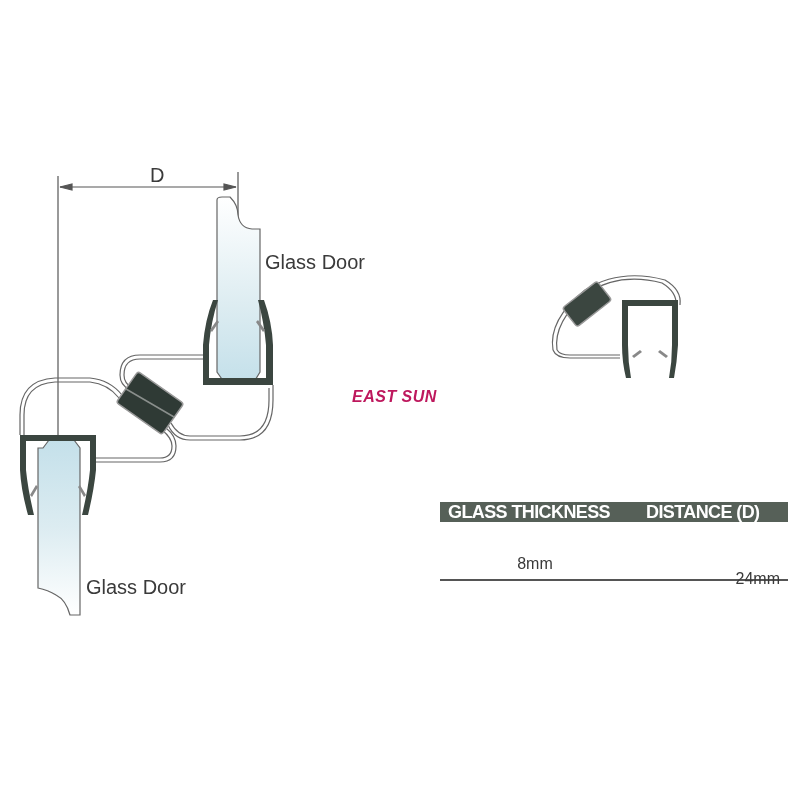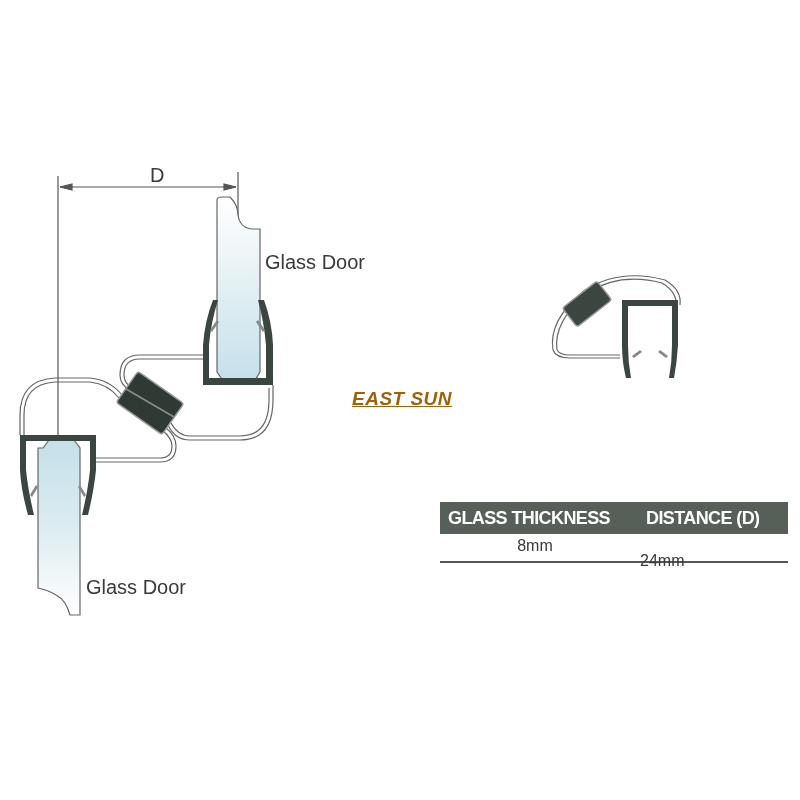--- a/index.html
+++ b/index.html
@@ -1,27 +1,27 @@
 <!DOCTYPE html>
 <html><head>
   <meta charset="utf-8">
   <style>
     html, body { margin: 0; padding: 0; background: #ffffff; }
     body { width: 800px; height: 800px; position: relative; overflow: hidden; font-family: "Liberation Sans", sans-serif; }
     #diagram { position: absolute; left: 0; top: 0; width: 800px; height: 800px; }
     .label { position: absolute; font-family: "Liberation Sans", sans-serif; color: #3a3a3a; font-size: 20px; white-space: nowrap; }
-    .watermark { position: absolute; left: 352px; top: 388px; font-family: "Liberation Sans", sans-serif; font-style: italic; font-weight: bold; font-size: 19px; letter-spacing: 0.5px; color: #a16207; white-space: nowrap; text-decoration: underline; }
+    .watermark { position: absolute; left: 352px; top: 388px; font-family: "Liberation Sans", sans-serif; font-style: italic; font-weight: bold; font-size: 16px; letter-spacing: 0.5px; color: #be185d; white-space: nowrap; }
     .table { position: absolute; left: 440px; top: 502px; width: 348px; }
-    .thead { background: #566058; height: 32px; display: flex; align-items: center; color: #ffffff; font-weight: bold; font-size: 18px; letter-spacing: -0.6px; }
+    .thead { background: #566058; height: 20px; display: flex; align-items: center; color: #ffffff; font-weight: bold; font-size: 18px; letter-spacing: -0.6px; }
     .thead .c1 { width: 190px; padding-left: 8px; }
     .thead .c2 { padding-left: 8px; text-align: right; }
-    .tbody { }
+    .tbody { padding-top: 30px; }
     .trow { display: flex; height: 23px; align-items: center; font-size: 16px; color: #3a3a3a; }
     .trow .c1 { width: 190px; text-align: center; }
-    .trow .c2 { width: 140px; text-align: left; padding-left: 10px; margin-top: 30px; }
+    .trow .c2 { width: 140px; text-align: right; padding-left: 10px; margin-top: 30px; }
     .tline { height: 2px; background: #555; margin-top: 4px; }
   </style>
 </head>
 <body>
 
 <svg id="diagram" viewBox="0 0 800 800" xmlns="http://www.w3.org/2000/svg">
   <defs>
     <linearGradient id="glassGrad" x1="0" y1="0" x2="0" y2="1">
       <stop offset="0" stop-color="#ffffff"></stop>
       <stop offset="0.6" stop-color="#dcecf1"></stop>

